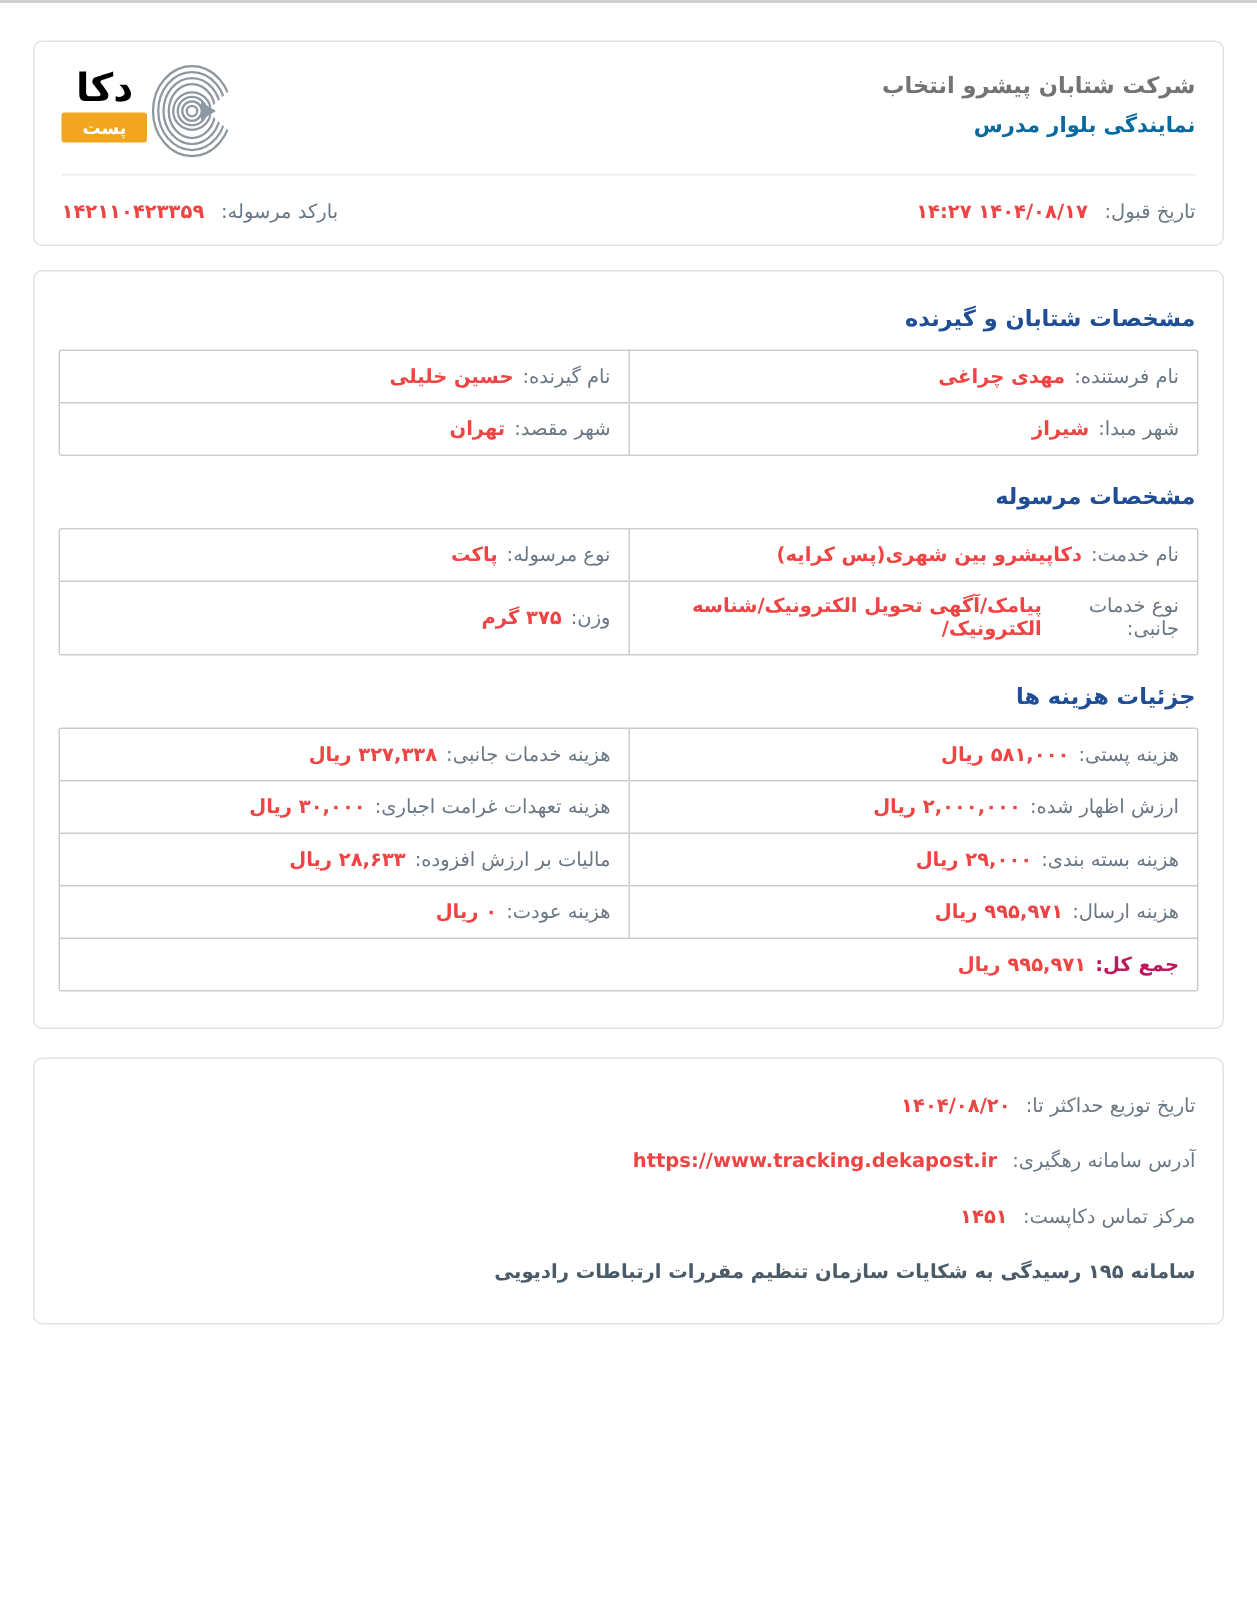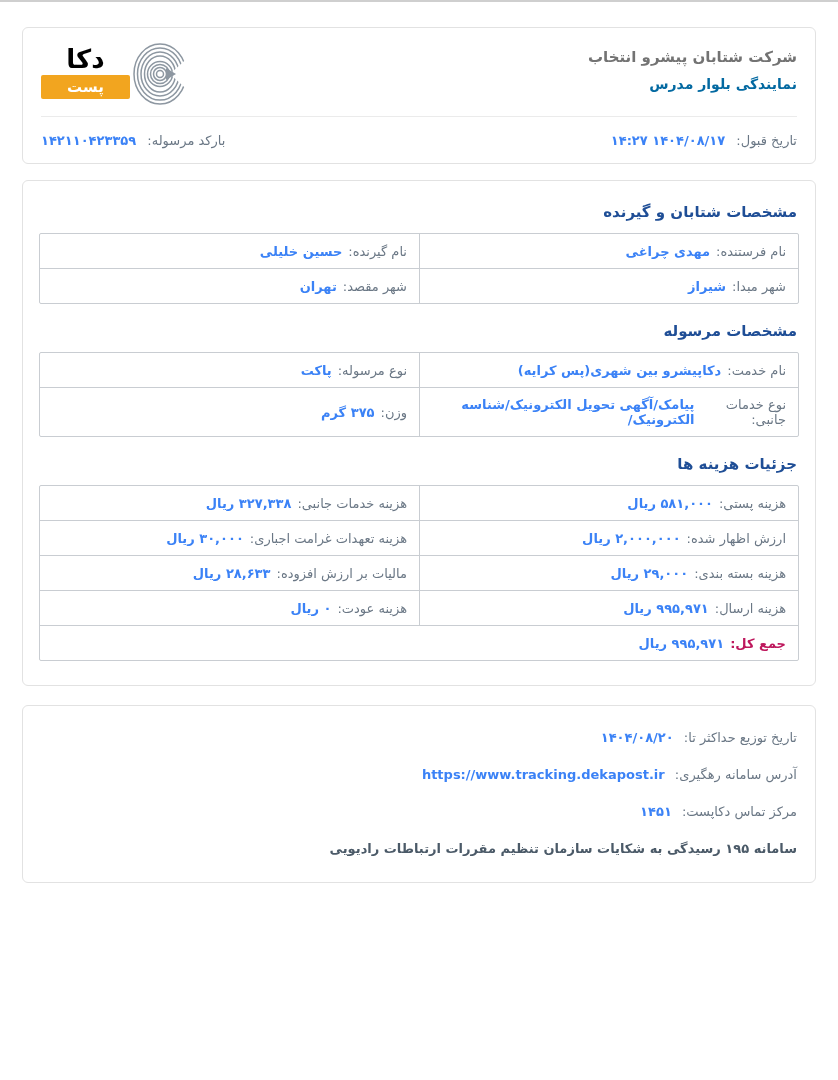--- a/index.html
+++ b/index.html
@@ -26,31 +26,31 @@
     display:flex; justify-content:space-between; align-items:flex-start;
     padding:14px 0 10px 0;
   }
   .company-lines { padding-top:6px; }
   .company-name { font-size:15px; font-weight:bold; color:#737373; margin-bottom:10px; }
   .agency-name  { font-size:14px; font-weight:bold; color:#0369a1; }
   .logo { display:flex; flex-direction:row-reverse; align-items:flex-start; gap:2px; direction:ltr; }
   .logo-words { display:flex; flex-direction:column; align-items:center; margin-top:4px; }
   .logo-word-top { color:#000000; font-size:26px; font-weight:bold; line-height:1; letter-spacing:1px; }
   .logo-word-bottom {
-    background:#f2a51f; color:#ffffff; font-size:15px; font-weight:bold;
-    padding:3px 26px; border-radius:2px; margin-top:3px; letter-spacing:2px;
+    background:#f2a51f; color:#ffffff; font-size:12px; font-weight:bold;
+    padding:3px 14px; border-radius:2px; margin-top:3px; letter-spacing:2px;
   }
   .header-divider { border-top:1px solid #ebebeb; }
   .header-bottom {
     display:flex; justify-content:space-between; align-items:center;
     padding:13px 0 14px 0;
   }
   
   .lbl { color:#6a7785; font-size:13px; }
-  .val { color:#3b82f6; font-size:13px; font-weight:bold; margin-right:6px; }
+  .val { color:#ef4444; font-size:13px; font-weight:bold; margin-right:6px; }
   .ltr-val { direction:ltr; unicode-bidi:embed; display:inline-block; }
   
   .card.main-card { margin-top:16px; padding:16px 16px 20px 16px; }
   .section-title { color:#1f4e96; font-size:15px; font-weight:bold; margin:6px 2px 12px 2px; }
   .dtable { border:1px solid #c9cdd2; border-radius:2px; margin-bottom:18px; }
   .trow { display:flex; }
   .trow + .trow { border-top:1px solid #c9cdd2; }
   .cell { width:50%; padding:9px 12px; min-height:34px; display:flex; align-items:center; }
   .cell.right-cell { border-left:1px solid #c9cdd2; }
   .trow.total-row .cell { width:100%; border-left:none; }

